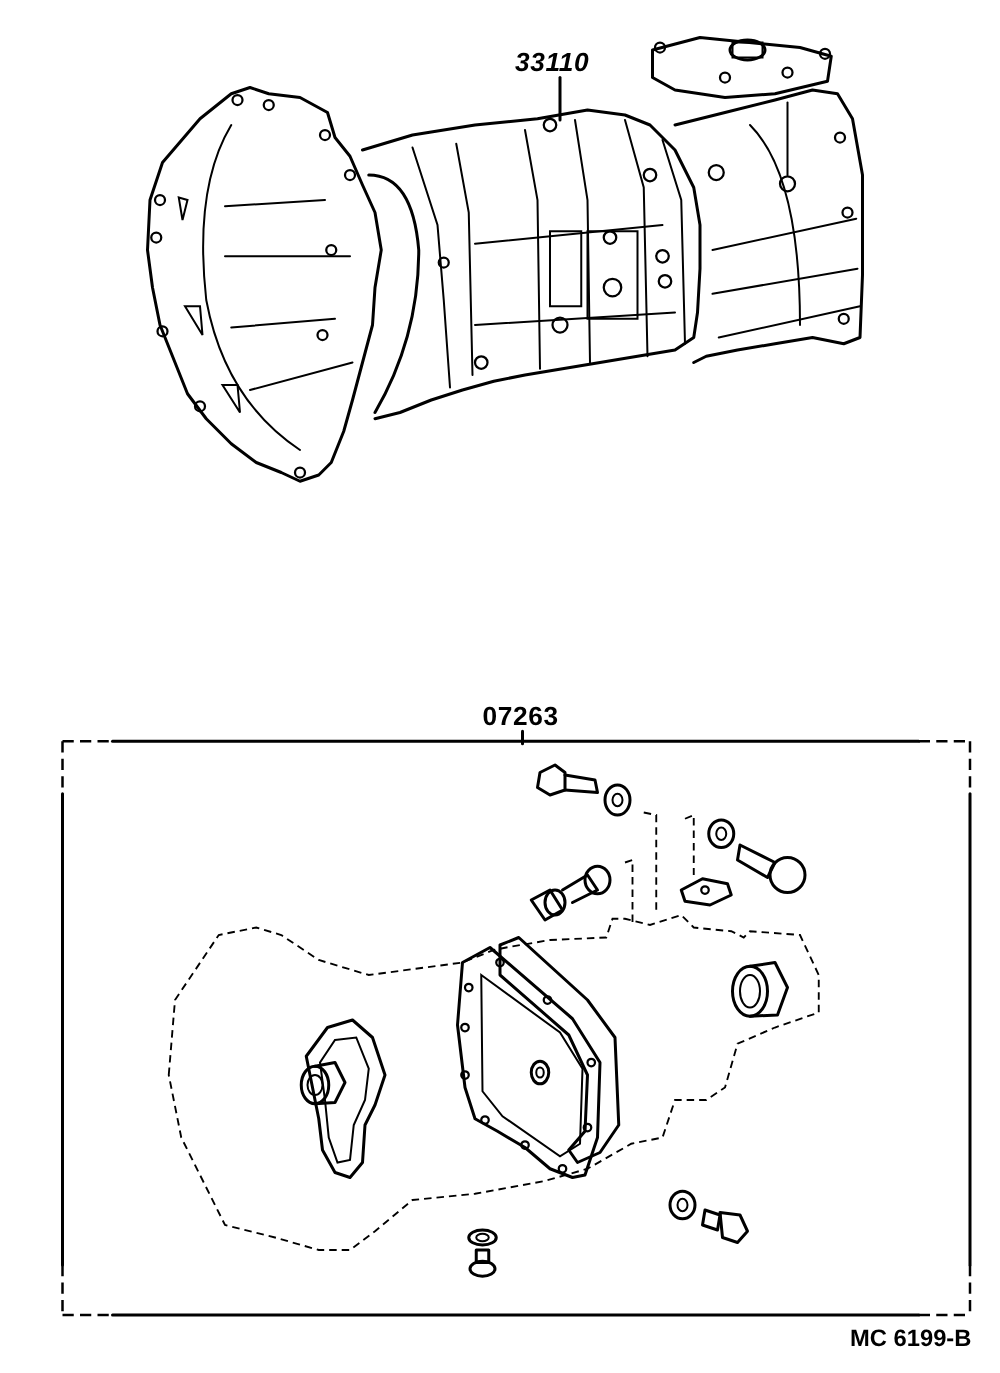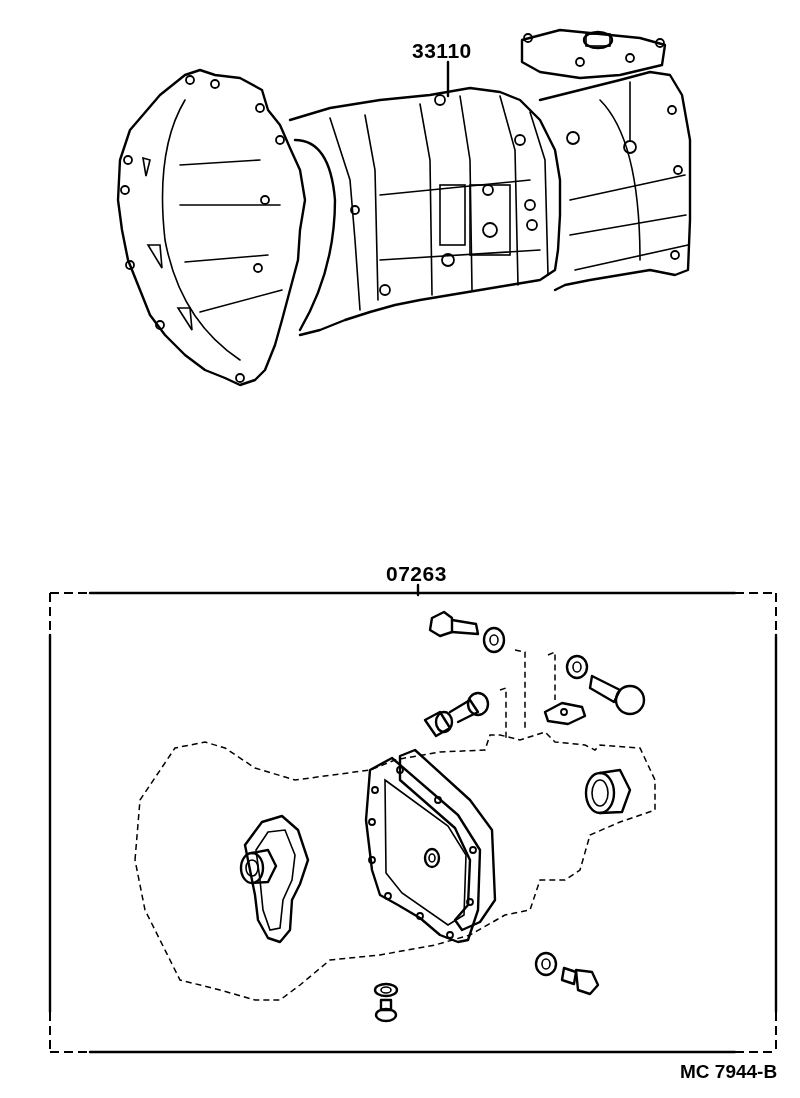--- a/index.html
+++ b/index.html
@@ -1,19 +1,19 @@
 <!DOCTYPE html>
 <html><head>
 <meta charset="utf-8">
 <style>
   html, body { margin:0; padding:0; background:#ffffff; }
   body { width:800px; height:1098px; position:relative; overflow:hidden;
          font-family:"Liberation Sans", sans-serif; color:#000; }
   .label { position:absolute; font-size:21px; font-weight:bold; letter-spacing:0.5px; line-height:1; }
-  #lbl-33110 { left:412px; top:40px; }
+  #lbl-33110 { left:412px; top:40px;font-style:italic; }
   #lbl-04331 { left:386px; top:563px; }
   #lbl-ref { left:680px; top:1062px; font-size:19px; letter-spacing:0; }
   svg { position:absolute; left:0; top:0; }
   .ln { fill:none; stroke:#000; stroke-width:2.4; stroke-linejoin:round; stroke-linecap:round; }
   .ln-thin { fill:none; stroke:#000; stroke-width:1.6; stroke-linecap:round; }
   .dash { fill:none; stroke:#000; stroke-width:2; stroke-dasharray:9 5; }
   .dash-thin { fill:none; stroke:#000; stroke-width:1.5; stroke-dasharray:6 4; }
   .hole { fill:none; stroke:#000; stroke-width:1.8; }
 </style>
 </head>
@@ -207,13 +207,13 @@
     <ellipse class="ln-thin" cx="386" cy="990" rx="5" ry="3"></ellipse>
   </g>
   <g>
     <rect class="ln" x="381" y="1000" width="10" height="10"></rect>
     <ellipse class="ln" cx="386" cy="1015" rx="10" ry="6"></ellipse>
   </g>
 </svg>
 
 <div class="label" id="lbl-33110">33110</div>
 <div class="label" id="lbl-04331">07263</div>
-<div class="label" id="lbl-ref">MC 7944-B</div>
+<div class="label" id="lbl-ref">MC 6199-B</div>
 
 </body></html>

